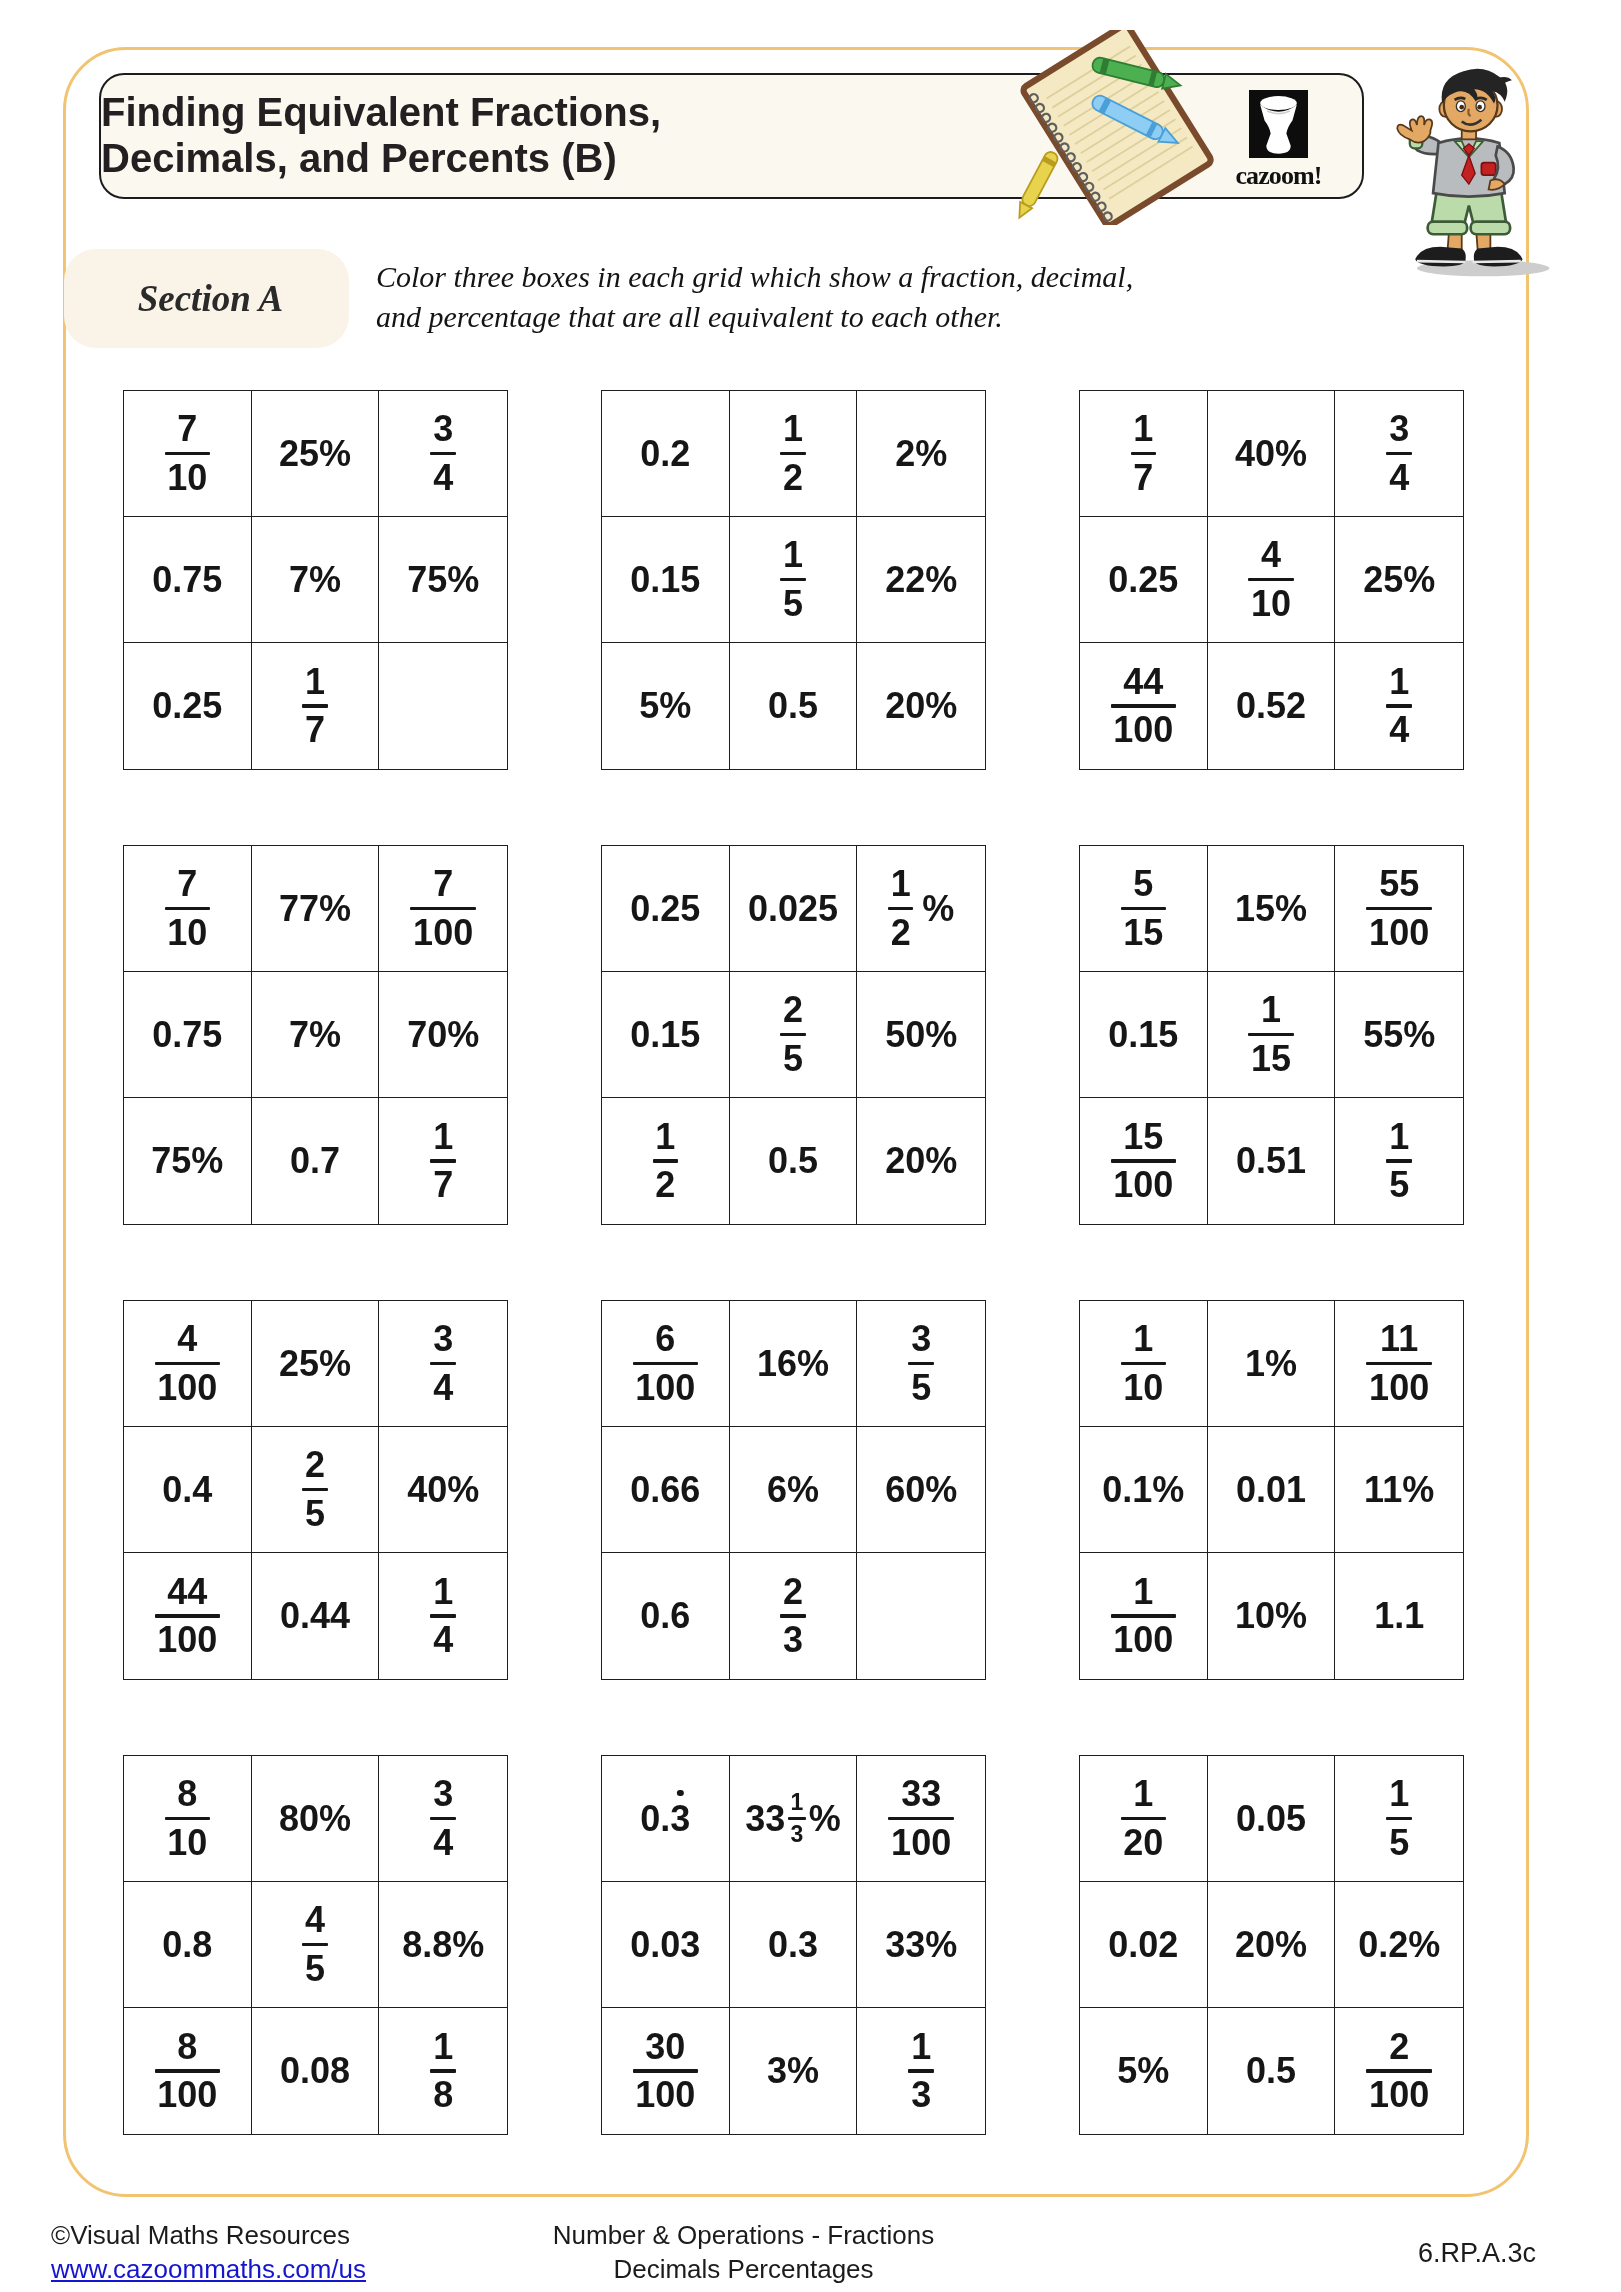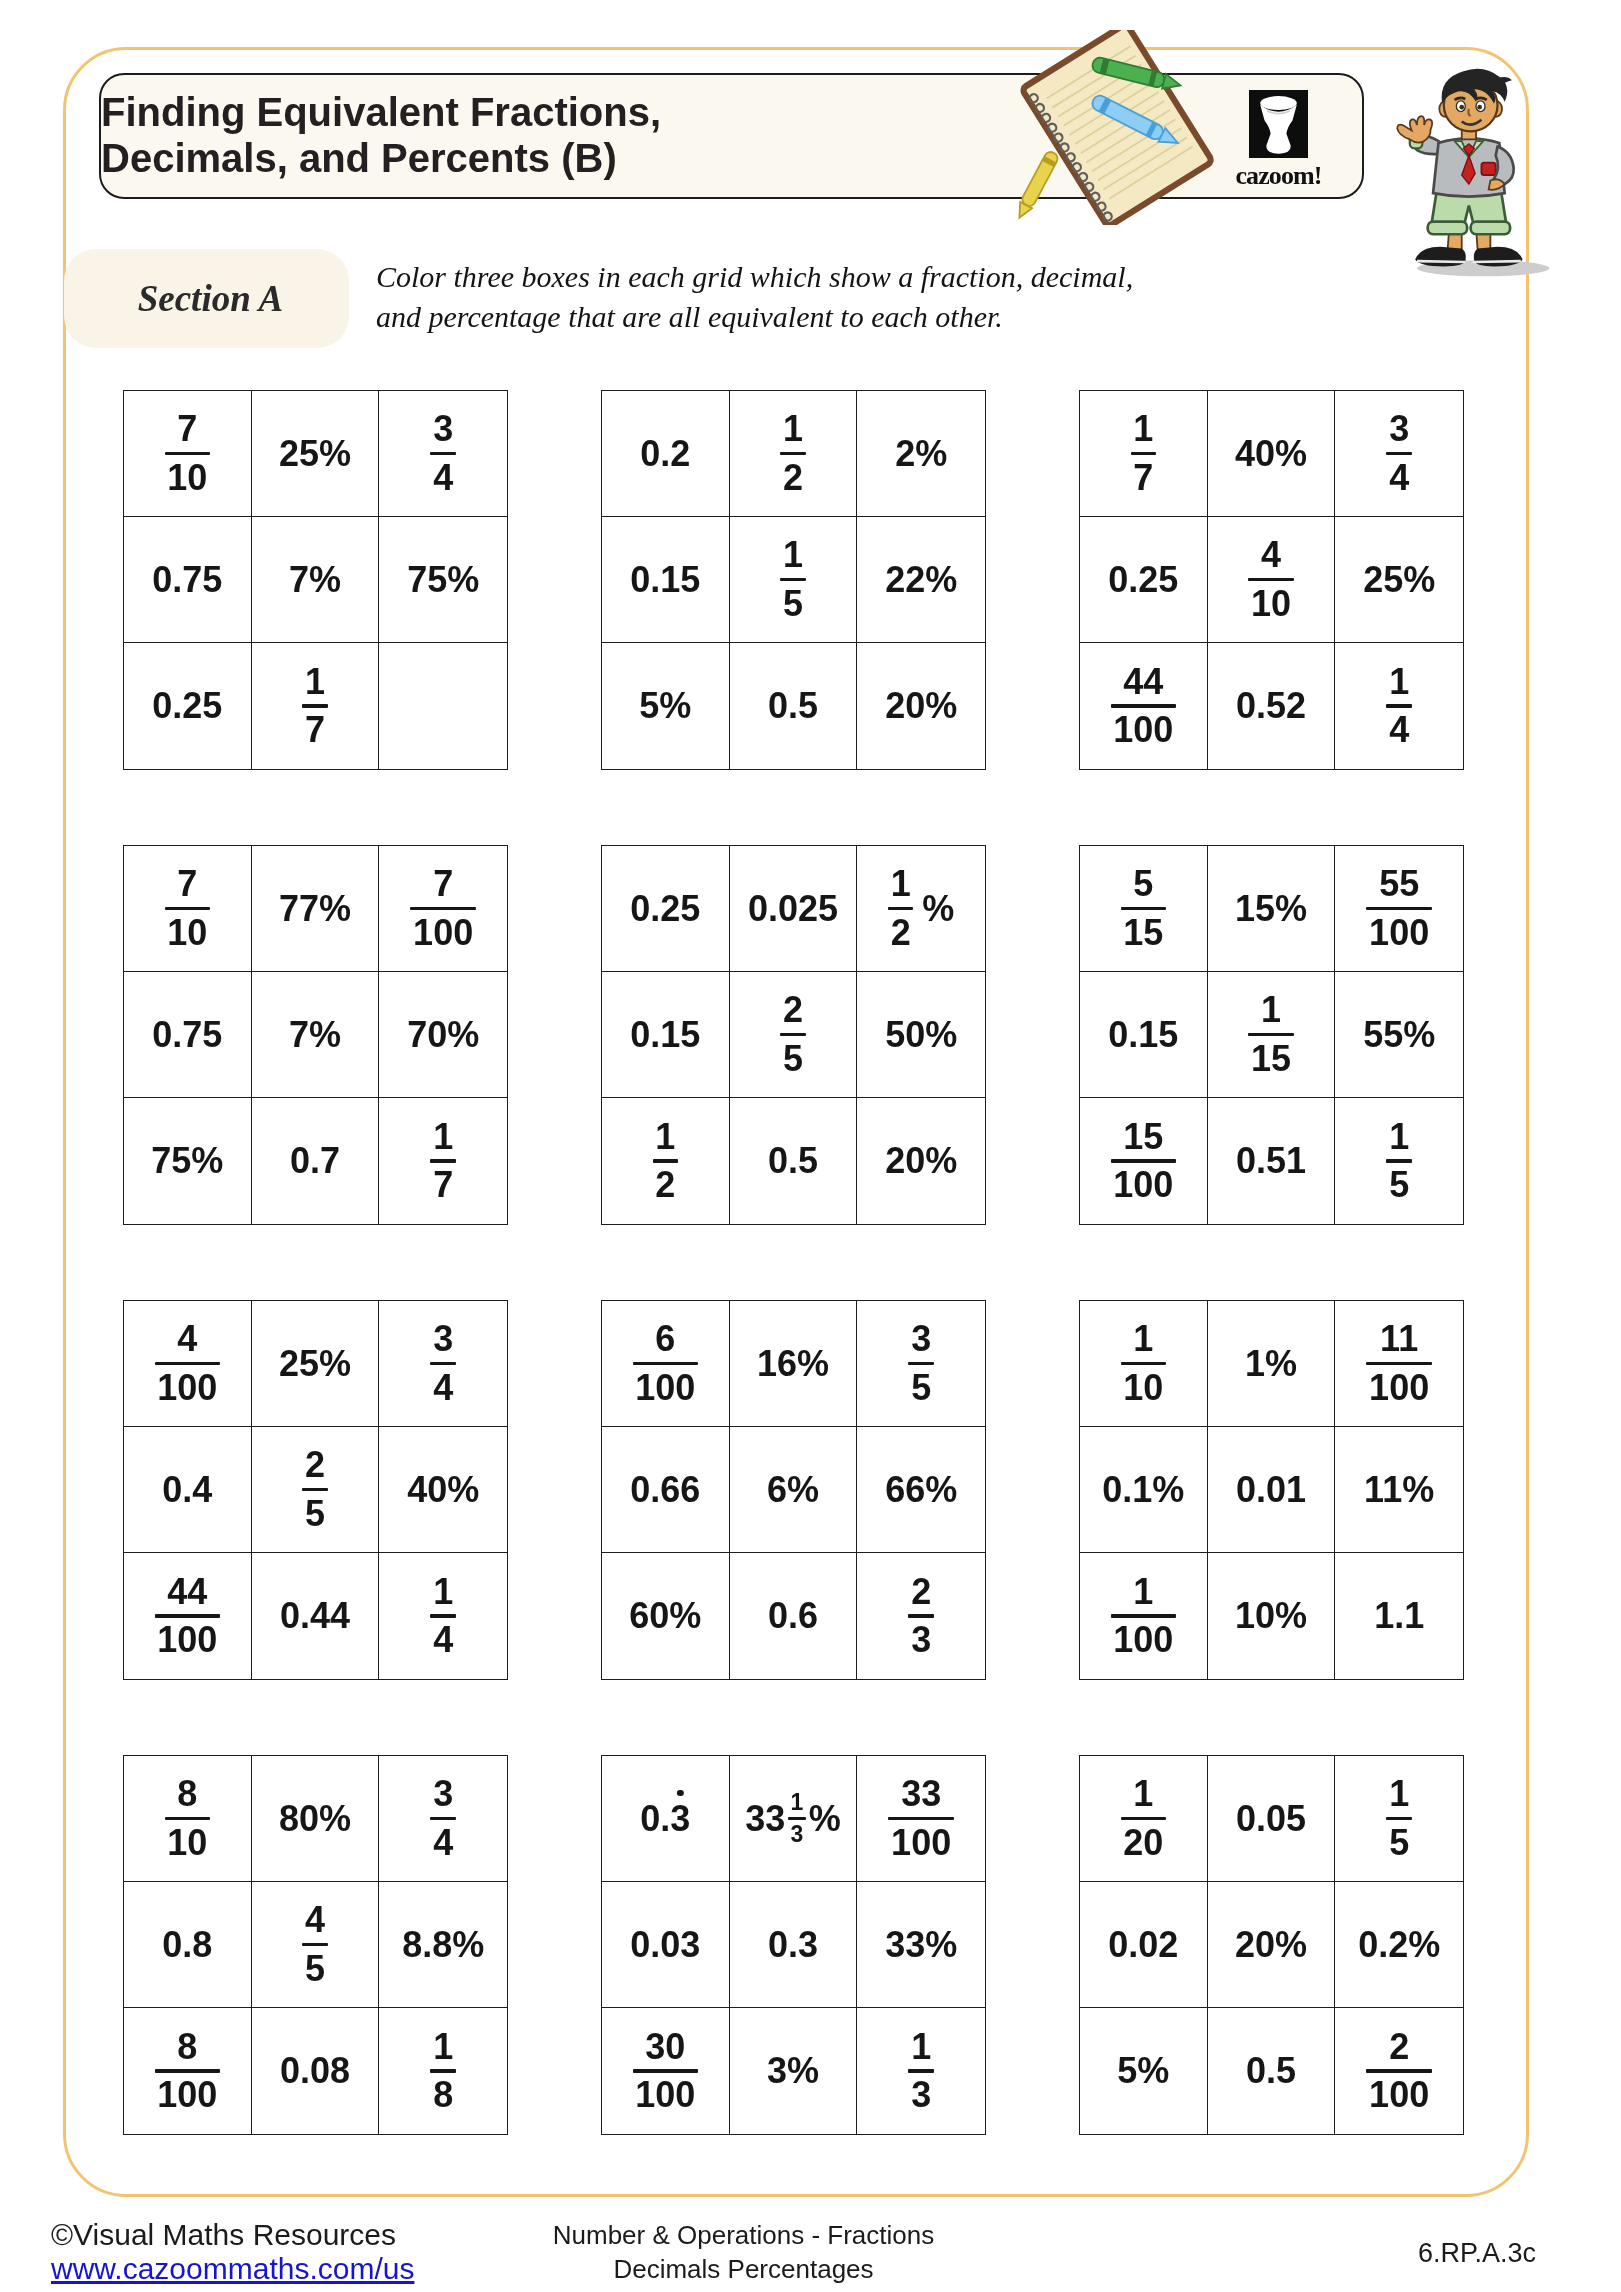--- a/index.html
+++ b/index.html
@@ -58,21 +58,21 @@
 
   .combo { display:inline-flex; align-items:center; gap:9px; }
   .combo.tight { gap:2.7px; }
   .combo.tight0 { gap:0; }
 
   .rdot { position:relative; display:inline-block; }
   .rdot::after { content:""; position:absolute; width:6.3px; height:6.3px; border-radius:50%;
                  background:#161616; top:-10.7px; left:50%; transform:translateX(-50%); }
 
   
-  .foot-left { position:absolute; left:51px; top:2218px; font-size:30px; line-height:34px; }
+  .foot-left { position:absolute; left:51px; top:2218px; font-size:26px; line-height:34px; }
   .foot-link { color:#1515cf; text-decoration:underline; }
   .foot-center { position:absolute; left:484px; top:2218px; width:519px; text-align:center;
                  font-size:26px; line-height:34px; }
   .foot-right { position:absolute; left:1418px; top:2238px; font-size:27px; }
 </style>
 </head>
 <body>
 
 <div class="frame"></div>
 
@@ -536,23 +536,20 @@
         <span class="fden">5</span>
       </span>
     </div>
     <div class="cell">
       <span>0.66</span>
     </div>
     <div class="cell">
       <span>6%</span>
     </div>
     <div class="cell">
-      <span>66%</span>
-    </div>
-    <div class="cell">
       <span>60%</span>
     </div>
     <div class="cell">
       <span>0.6</span>
     </div>
     <div class="cell">
       <span class="frac">
         <span class="fnum">2</span>
         <span class="fbar"></span>
         <span class="fden">3</span>

